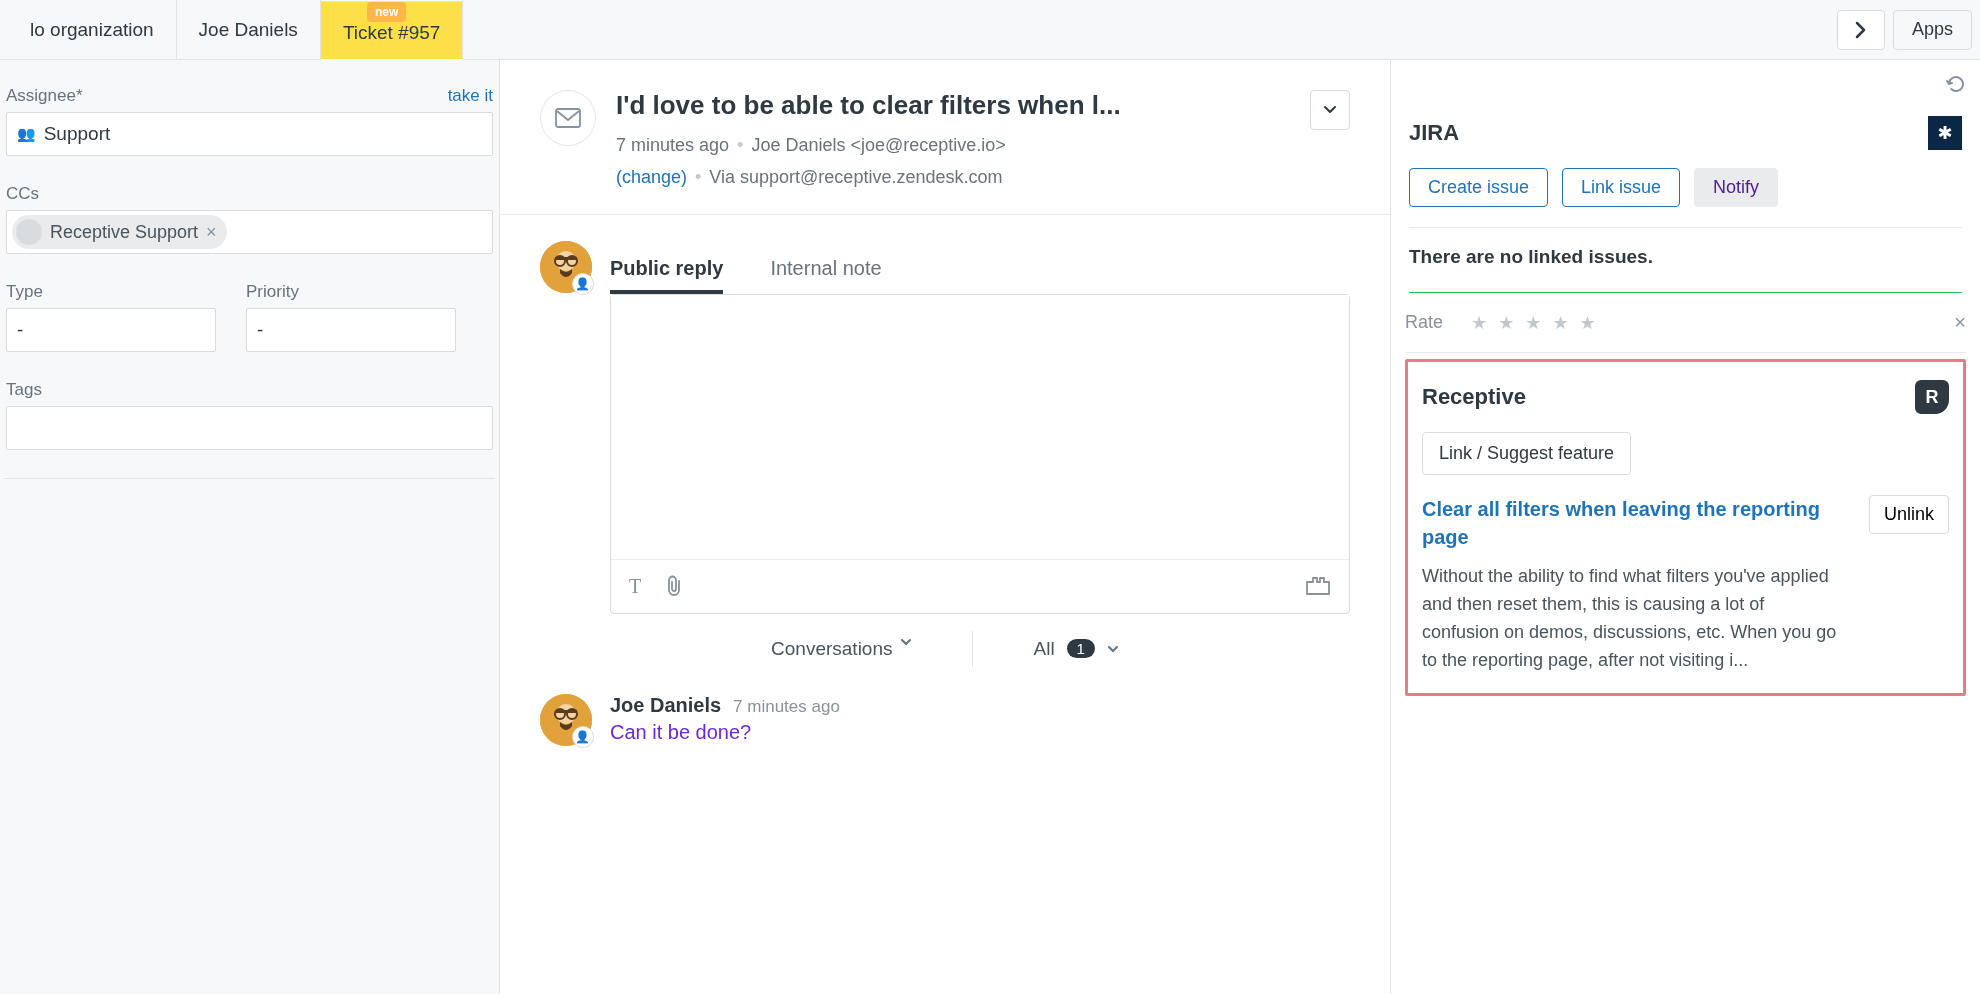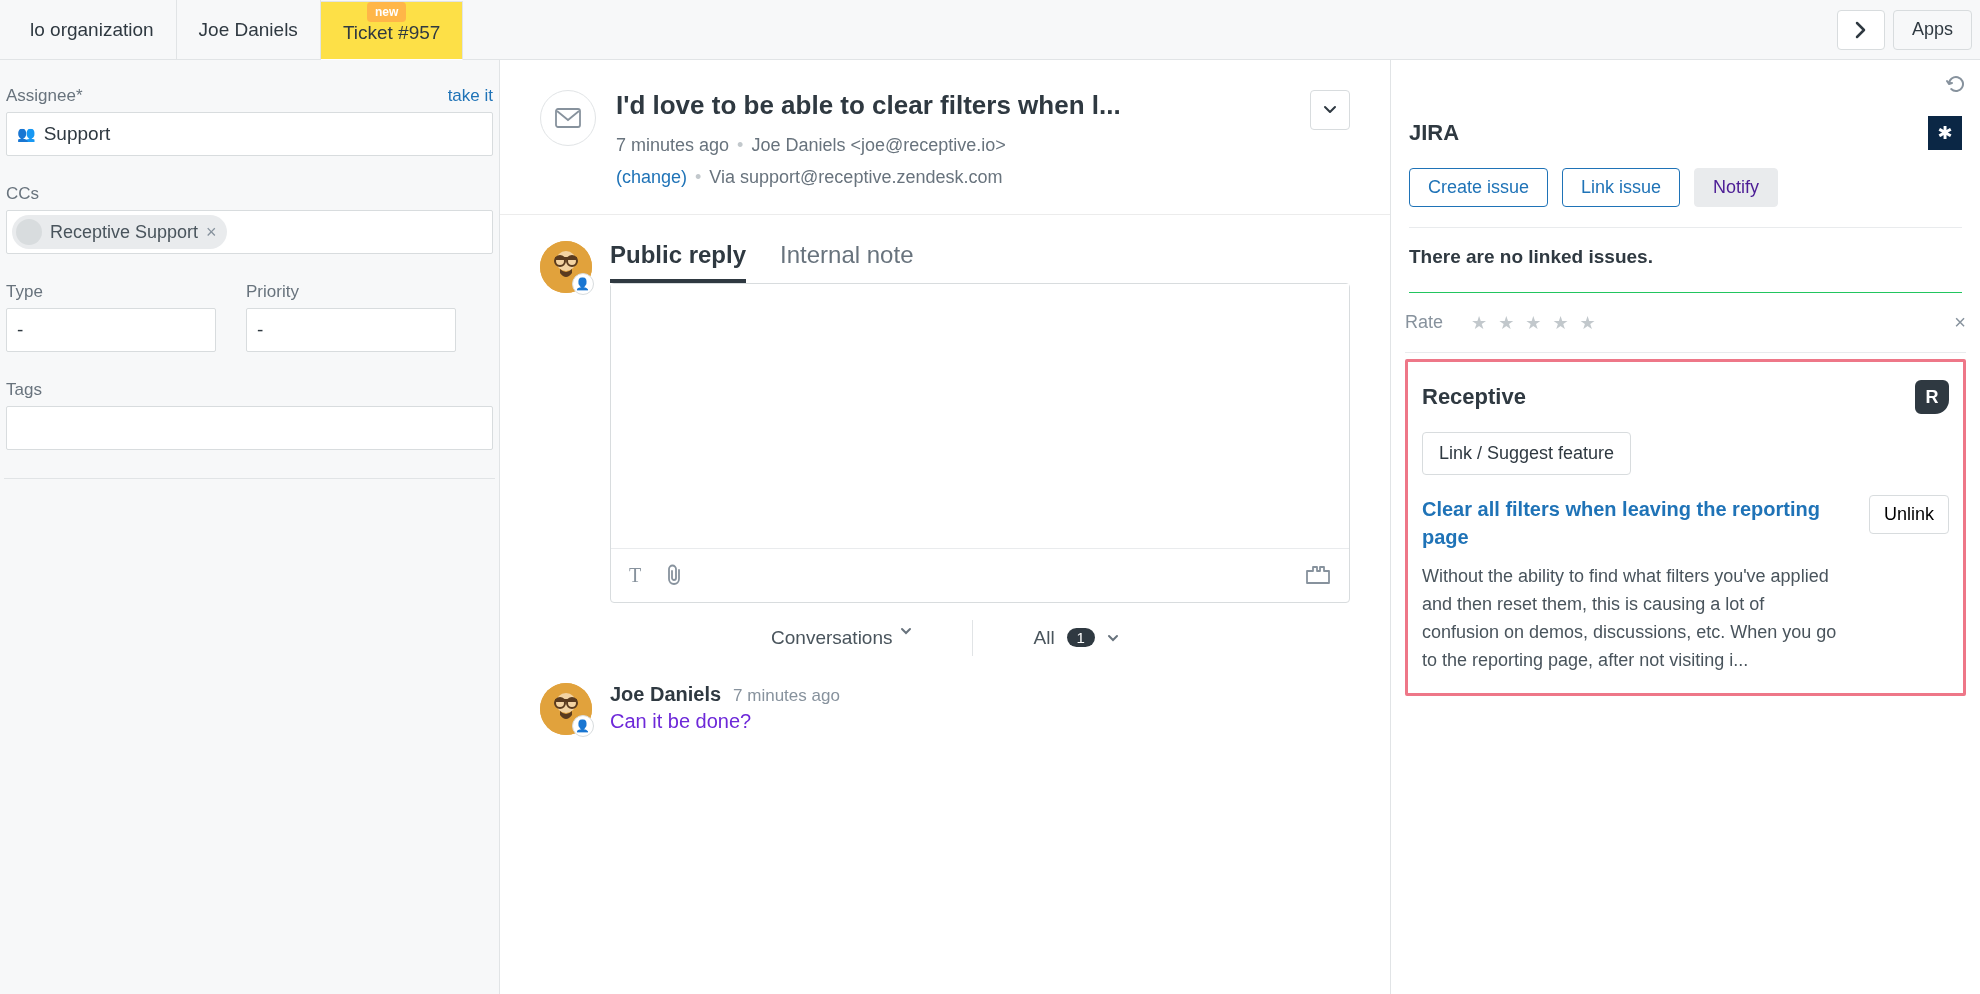--- a/index.html
+++ b/index.html
@@ -37,21 +37,21 @@
 .ticket-meta { font-size: 18px; color: #68737d; line-height: 1.8; }
 .dot { color: #c2c8cc; padding: 0 8px; }
 .link { color: #1f73b7; cursor: pointer; }
 .caret-btn { width: 40px; height: 40px; border: 1px solid #d8dcde; border-radius: 4px; display:flex; align-items:center; justify-content:center; cursor:pointer; margin-left: 8px; }
 .mid-divider { border-top: 1px solid #ececec; margin: 0 -40px 26px -40px; }
 
 .compose { display: flex; gap: 18px; }
 .avatar { width: 52px; height: 52px; border-radius: 50%; background: #e1a23c; position: relative; flex-shrink:0; display:flex; align-items:center; justify-content:center; }
 .avatar .sub { position:absolute; right:-2px; bottom:-2px; width:22px; height:22px; border-radius:50%; background:#fff; border:1px solid #d8dcde; display:flex; align-items:center; justify-content:center; font-size:12px; color:#68737d; }
 .compose-right { flex:1; }
-.compose-tabs { display:flex; gap: 34px; font-size: 24px; color:#68737d; margin-bottom: 0; }
+.compose-tabs { display:flex; gap: 47px; font-size: 20px; color:#68737d; margin-bottom: 0; margin-top: 16px; }
 .compose-tab { padding-bottom: 10px; cursor:pointer; }
 .compose-tab.active { color:#2f3941; font-weight:700; border-bottom: 4px solid #2f3941; }
 .editor { border: 1px solid #d8dcde; border-radius: 4px; height: 320px; display:flex; flex-direction:column; }
 .editor textarea { flex:1; border:none; resize:none; padding: 14px; font-size:17px; outline:none; }
 .editor-toolbar { height: 54px; border-top: 1px solid #e9ebed; display:flex; align-items:center; padding: 0 18px; gap: 24px; color:#87929d; font-size: 20px; }
 .editor-toolbar .spacer { flex:1; }
 
 .conv-bar { display:flex; align-items:center; justify-content:center; gap: 60px; height: 70px; color:#49545c; font-size: 19px; }
 .conv-bar .vdiv { width:1px; height: 36px; background:#e1e4e6; }
 .count-pill { background:#2f3941; color:#fff; border-radius: 12px; padding: 1px 10px; font-size: 15px; margin: 0 6px; }

